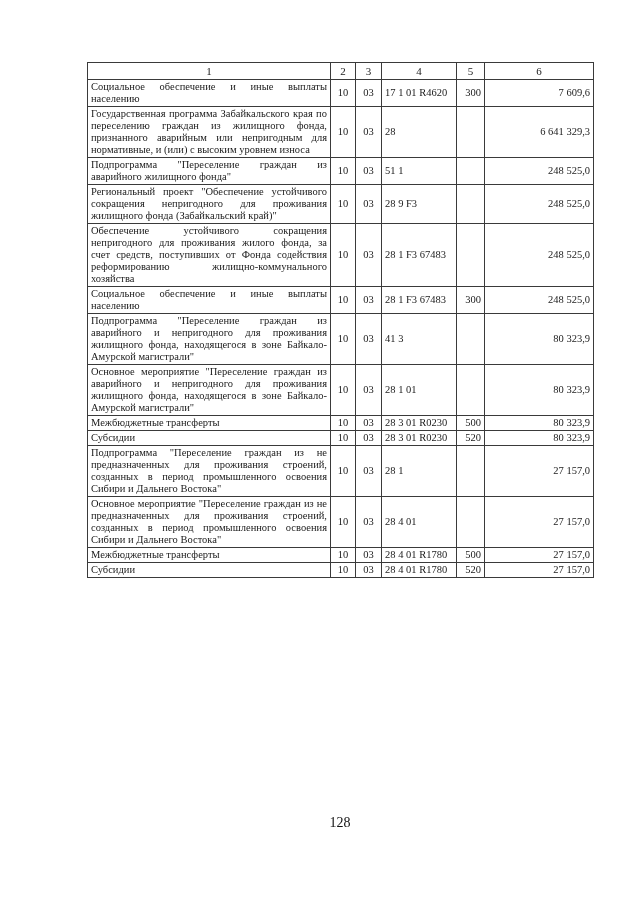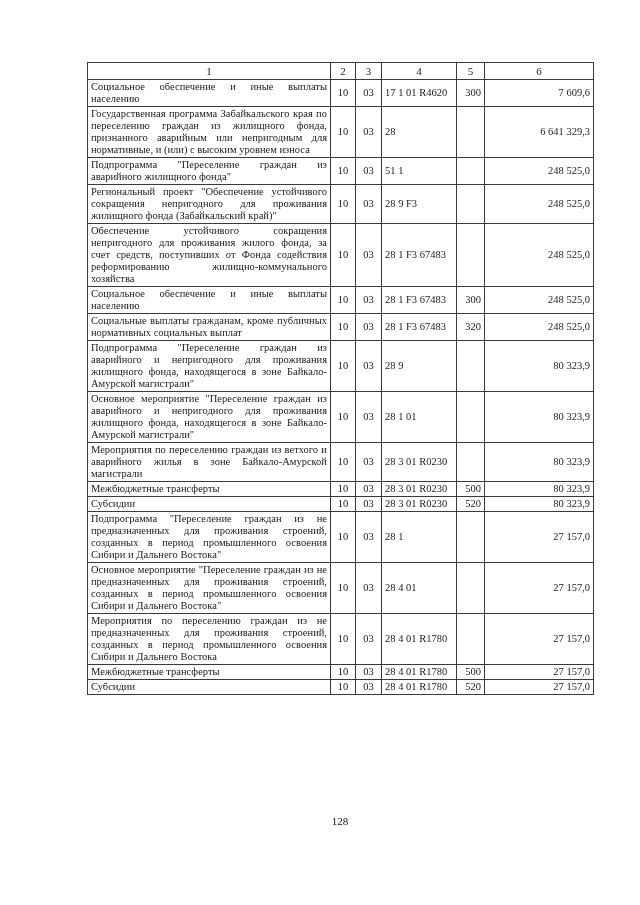--- a/index.html
+++ b/index.html
@@ -46,21 +46,21 @@
   .c2 { text-align: center; }
   .c3 { text-align: left; white-space: nowrap; }
   .c4 { text-align: right; }
   .c5 { text-align: right; white-space: nowrap; }
   .page-number {
     position: absolute;
     left: 87px;
     top: 815px;
     width: 506px;
     text-align: center;
-    font-size: 11px;
+    font-size: 14px;
     color: #111111;
   }
 </style>
 </head>
 <body>
 
 <div class="page">
 
   <table class="budget-table">
     <colgroup>
@@ -124,48 +124,32 @@
         </tr>
         <tr>
           <td class="c0">Социальное обеспечение и иные выплаты населению</td>
           <td class="c1">10</td>
           <td class="c2">03</td>
           <td class="c3">28 1 F3 67483</td>
           <td class="c4">300</td>
           <td class="c5">248 525,0</td>
         </tr>
         <tr>
-          <td class="c0">Социальные выплаты гражданам, кроме публичных нормативных социальных выплат</td>
-          <td class="c1">10</td>
-          <td class="c2">03</td>
-          <td class="c3">28 1 F3 67483</td>
-          <td class="c4">320</td>
-          <td class="c5">248 525,0</td>
-        </tr>
-        <tr>
           <td class="c0">Подпрограмма "Переселение граждан из аварийного и непригодного для проживания жилищного фонда, находящегося в зоне Байкало-Амурской магистрали"</td>
           <td class="c1">10</td>
           <td class="c2">03</td>
-          <td class="c3">28 9</td>
+          <td class="c3">41 3</td>
           <td class="c4"></td>
           <td class="c5">80 323,9</td>
         </tr>
         <tr>
           <td class="c0">Основное мероприятие "Переселение граждан из аварийного и непригодного для проживания жилищного фонда, находящегося в зоне Байкало-Амурской магистрали"</td>
           <td class="c1">10</td>
           <td class="c2">03</td>
           <td class="c3">28 1 01</td>
-          <td class="c4"></td>
-          <td class="c5">80 323,9</td>
-        </tr>
-        <tr>
-          <td class="c0">Мероприятия по переселению граждан из ветхого и аварийного жилья в зоне Байкало-Амурской магистрали</td>
-          <td class="c1">10</td>
-          <td class="c2">03</td>
-          <td class="c3">28 3 01 R0230</td>
           <td class="c4"></td>
           <td class="c5">80 323,9</td>
         </tr>
         <tr>
           <td class="c0">Межбюджетные трансферты</td>
           <td class="c1">10</td>
           <td class="c2">03</td>
           <td class="c3">28 3 01 R0230</td>
           <td class="c4">500</td>
           <td class="c5">80 323,9</td>
@@ -188,28 +172,20 @@
         </tr>
         <tr>
           <td class="c0">Основное мероприятие "Переселение граждан из не предназначенных для проживания строений, созданных в период промышленного освоения Сибири и Дальнего Востока"</td>
           <td class="c1">10</td>
           <td class="c2">03</td>
           <td class="c3">28 4 01</td>
           <td class="c4"></td>
           <td class="c5">27 157,0</td>
         </tr>
         <tr>
-          <td class="c0">Мероприятия по переселению граждан из не предназначенных для проживания строений, созданных в период промышленного освоения Сибири и Дальнего Востока</td>
-          <td class="c1">10</td>
-          <td class="c2">03</td>
-          <td class="c3">28 4 01 R1780</td>
-          <td class="c4"></td>
-          <td class="c5">27 157,0</td>
-        </tr>
-        <tr>
           <td class="c0">Межбюджетные трансферты</td>
           <td class="c1">10</td>
           <td class="c2">03</td>
           <td class="c3">28 4 01 R1780</td>
           <td class="c4">500</td>
           <td class="c5">27 157,0</td>
         </tr>
         <tr>
           <td class="c0">Субсидии</td>
           <td class="c1">10</td>

